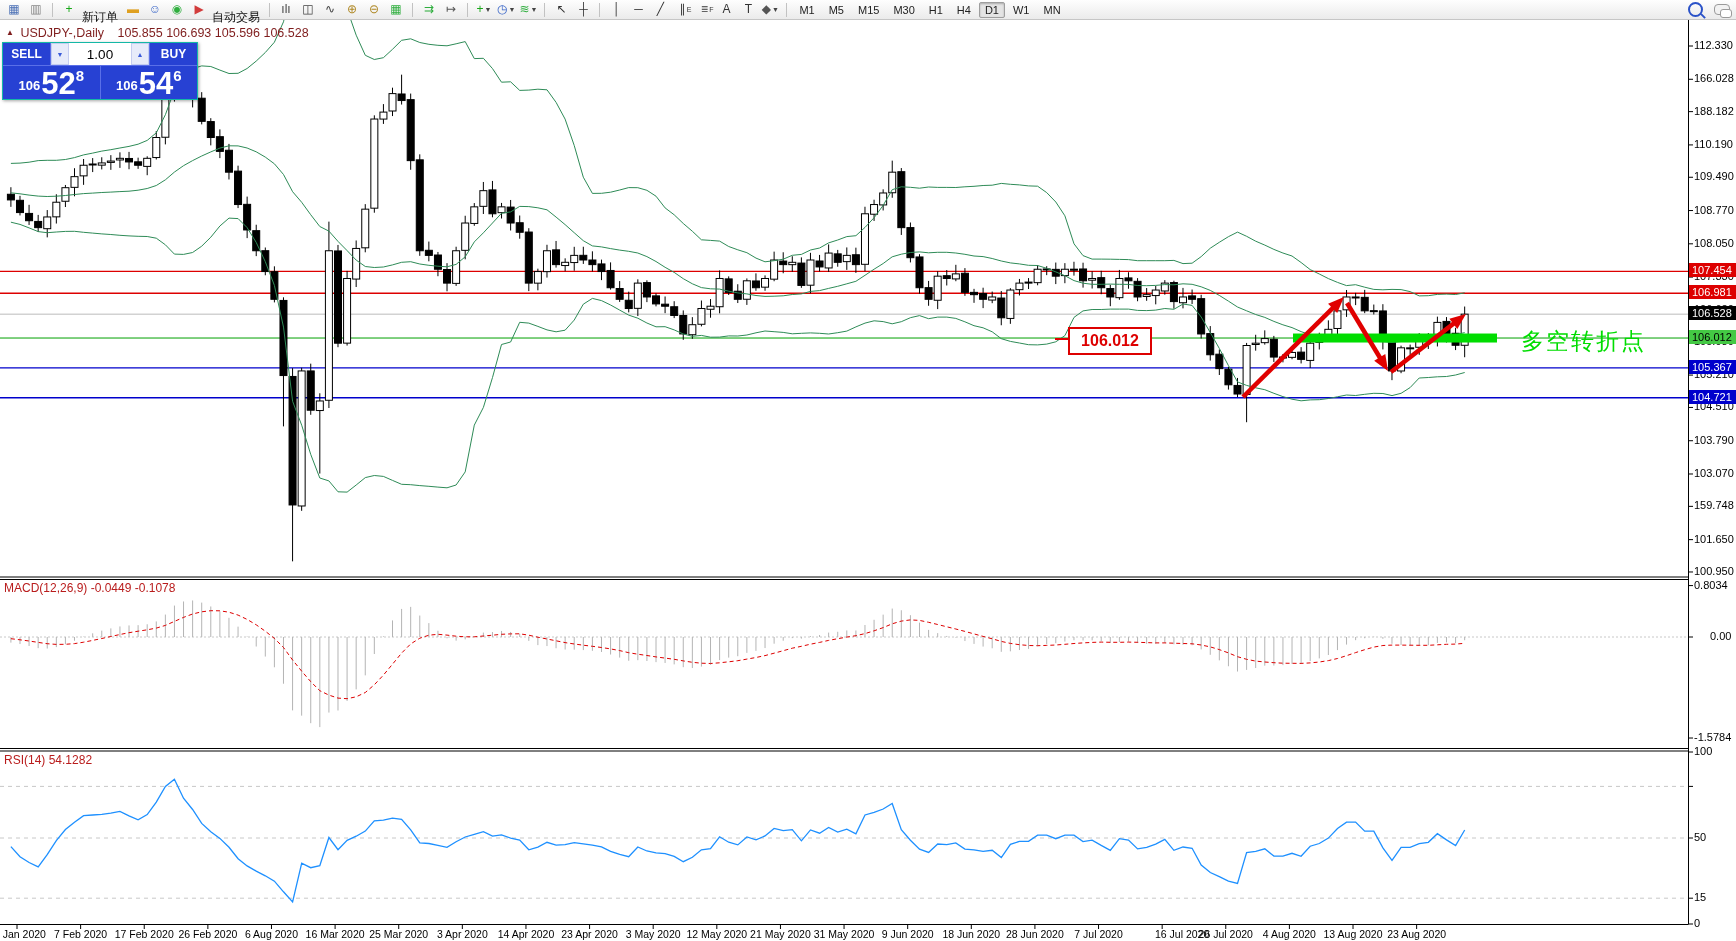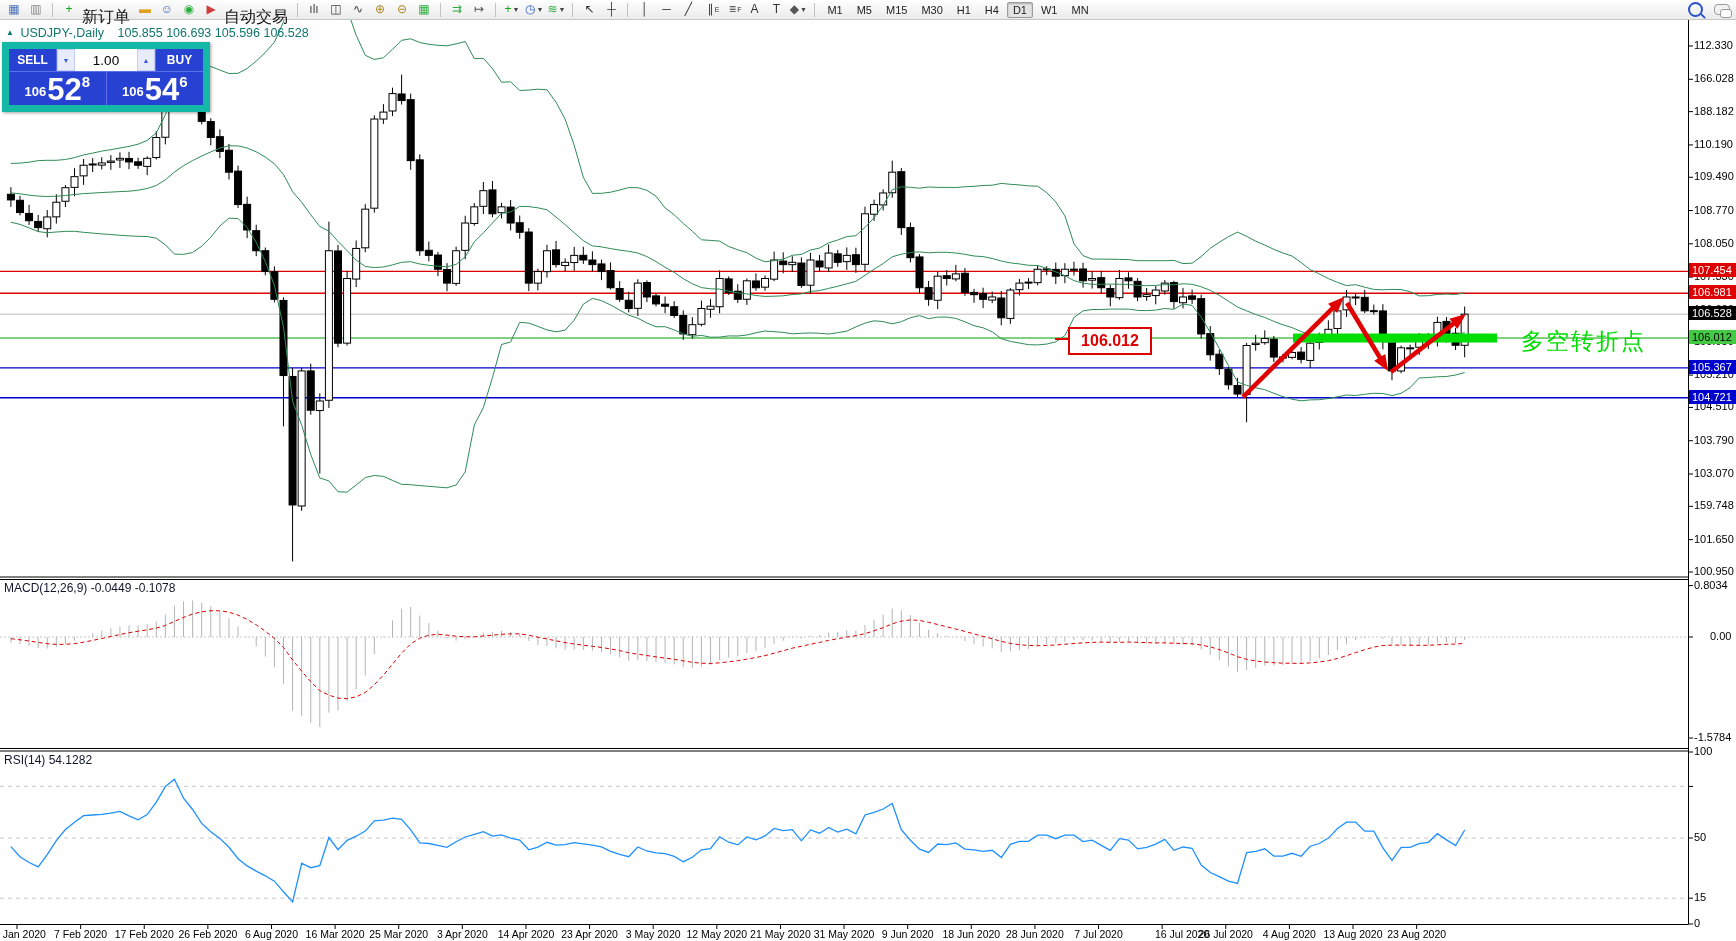--- a/index.html
+++ b/index.html
@@ -8,41 +8,41 @@
   
   .toolbar{position:absolute;left:0;top:0;width:1736px;height:20px;z-index:30;
     display:flex;align-items:center;padding:0 4px;box-sizing:border-box;gap:2px;
     background:linear-gradient(#fefefe,#ebebeb);border-bottom:1px solid #c6c6c6}
   .tb-sep{width:1px;height:14px;background:#c2c2c2;margin:0 4px;flex:0 0 auto}
   .tb-spacer{flex:1 1 auto}
   .ic{min-width:18px;height:17px;display:inline-flex;align-items:center;justify-content:center;
     font-size:12px;line-height:17px;border:1px solid transparent;border-radius:2px;cursor:default;position:relative}
   .ic .sub{font-size:7px;position:absolute;right:0;bottom:0;color:#333}
   .caret{font-size:7px;color:#444;margin-left:1px}
-  .tb-label{font-size:16px;color:#111;margin:16px 3px 0 1px;white-space:nowrap}
+  .tb-label{font-size:12px;color:#111;margin:16px 3px 0 1px;white-space:nowrap}
   .tf-btn{font-size:11px;color:#222;padding:1px 5px;border:1px solid transparent;border-radius:2px}
   .tf-btn.active{background:#e4e4e4;border-color:#9e9e9e;box-shadow:inset 0 1px 2px rgba(0,0,0,.25)}
   .css-search{width:11px;height:11px;border:2px solid #2a52c8;border-radius:50%;position:relative;margin-right:6px}
   .css-search::after{content:"";position:absolute;width:6px;height:2px;background:#2a52c8;
     transform:rotate(45deg);right:-5px;bottom:-2px}
   .css-chat{width:14px;height:9px;border:1px solid #9a9a9a;border-radius:4px;background:#f2f2f2;position:relative}
   .css-chat::after{content:"";position:absolute;width:10px;height:7px;border:1px solid #9a9a9a;
     border-radius:3px;background:#fff;left:5px;top:4px}
   
   .chart-area{position:absolute;left:0;top:0;width:1736px;height:941px}
   svg{position:absolute;left:0;top:0}
-  .title-line{position:absolute;left:6px;top:26px;font-size:12.5px;color:#0f766e;z-index:5;white-space:nowrap}
+  .title-line{position:absolute;left:6px;top:26px;font-size:12.5px;color:#7f1d1d;z-index:5;white-space:nowrap}
   .title-line .tri{font-size:8px;vertical-align:2px;margin-right:3px}
-  .ind-label{position:absolute;left:4px;font-size:12px;color:#0f172a;z-index:5;white-space:nowrap}
+  .ind-label{position:absolute;left:4px;font-size:12px;color:#b91c1c;z-index:5;white-space:nowrap}
   .axis-label{position:absolute;left:1694px;font-size:11px;color:#000;z-index:4;white-space:nowrap}
   .badge{position:absolute;left:1689px;width:45px;font-size:11px;padding:1px 1px 1px 3px;z-index:6;white-space:nowrap}
   .date-label{position:absolute;top:928px;font-size:10.5px;color:#000;transform:translateX(-50%);z-index:4;white-space:nowrap}
   
   .trade-panel{position:absolute;left:2px;top:42px;width:194px;z-index:20;background:#2741d3;
-    border:7px solid #14b8a6;box-shadow:1px 1px 3px rgba(0,0,0,.35)}
+    border:1px solid #14b8a6;box-shadow:1px 1px 3px rgba(0,0,0,.35)}
   .tp-row1{display:flex;height:22px;border-bottom:1px solid #5a6fe8}
   .sell-btn,.buy-btn{width:47px;display:flex;align-items:center;justify-content:center;
     color:#fff;font-size:12px;font-weight:bold;background:#2741d3}
   .sell-btn{border-right:1px solid #5a6fe8}.buy-btn{border-left:1px solid #5a6fe8}
   .vol{flex:1;background:#fff;display:flex;align-items:stretch}
   .spin{width:16px;display:flex;align-items:center;justify-content:center;background:#e7ebfa;
     color:#3a5bd9;font-size:7px;border:1px solid #c5cdf0}
   .vol-val{flex:1;display:flex;align-items:center;justify-content:center;font-size:13.5px;color:#000}
   .tp-row2{display:flex;height:33px}
   .px{flex:1;display:flex;align-items:flex-end;justify-content:center;color:#fff;padding-bottom:2px}

